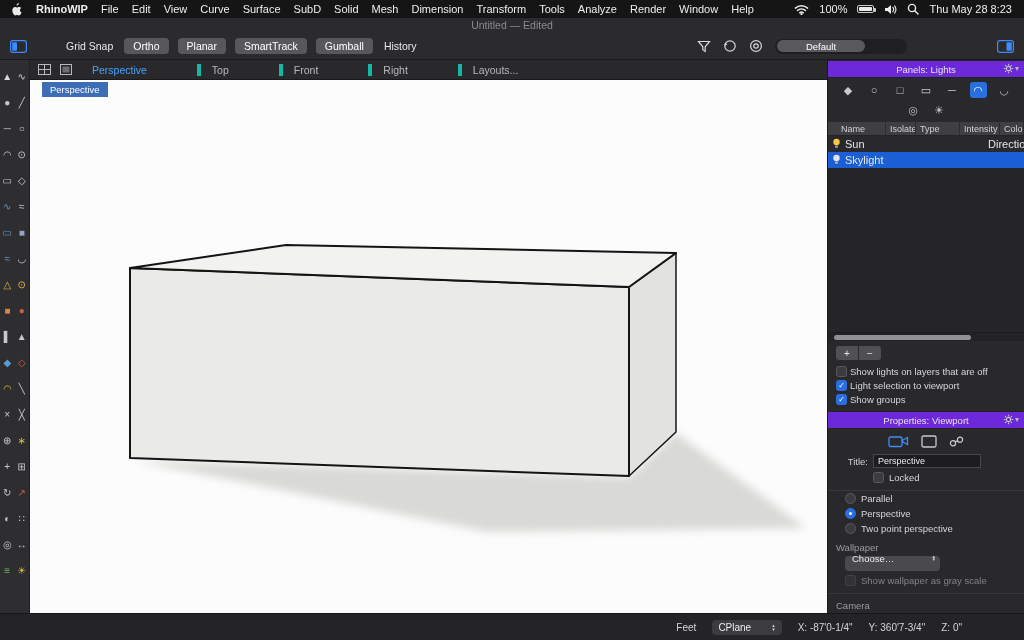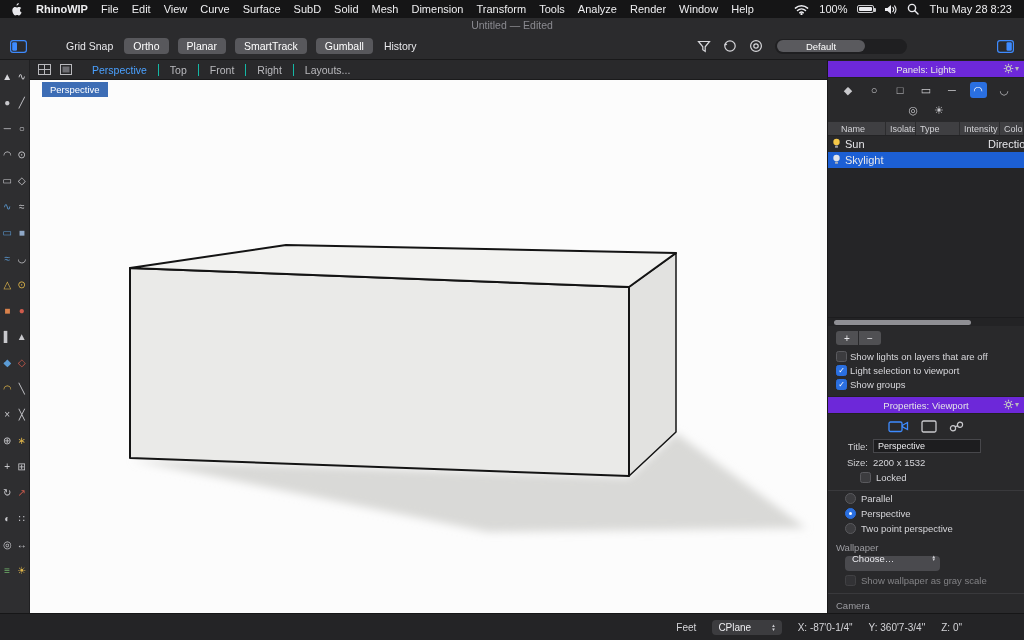--- a/index.html
+++ b/index.html
@@ -37,21 +37,21 @@
   .sidebar { width:30px; background:#2e2e30; border-right:1px solid #202022;
     display:grid; grid-template-columns:1fr 1fr; grid-auto-rows:26px; padding-top:3px; overflow:hidden; }
   .tool { display:flex; align-items:center; justify-content:center; font-size:10px; color:#c6c6ca; cursor:default; }
 
   
   .center { flex:1; display:flex; flex-direction:column; min-width:0; }
   .tabsrow { height:20px; background:#29292b; border-bottom:1px solid #1a1a1b; display:flex;
     align-items:center; padding:0 8px; font-size:10.5px; color:#b9b9bd; gap:0; }
   .tabsrow .ticon { margin-right:9px; display:flex; align-items:center; }
   .vtab { padding:0 11px; cursor:default; white-space:nowrap; }
-  .vtab + .vtab { border-left:1px solid #14b8a6; }
+  .vtab + .vtab { border-left:4px solid #14b8a6;margin-left:39px; }
   .vtab.on { color:#4aa0ff; }
   .viewport { flex:1; background:#fcfcfc; position:relative; overflow:hidden; }
   .vp-chip { position:absolute; top:2px; left:12px; background:#3d6db5; color:#fff;
     font-size:9.5px; padding:2px 8px; z-index:2; }
   .vp-svg { position:absolute; inset:0; width:100%; height:100%; }
 
   
   .rpanel { width:197px; background:#29292b; border-left:1px solid #19191a; display:flex;
     flex-direction:column; font-size:9.5px; color:#d6d6da; overflow:hidden; }
   .phead { height:18px; background:#6d28d9; border-top:1px solid #222; border-bottom:1px solid #222;
@@ -388,25 +388,21 @@
             <circle cx="11" cy="3.8" r="2.6" fill="none" stroke="#c9c9cd" stroke-width="1.2"></circle>
             <path d="M6 5.9l3-1.4" stroke="#c9c9cd" stroke-width="1.2"></path>
           </svg>
       </span>
     </div>
 
     <div class="prow">
       <span class="lbl">Title:</span>
       <input class="field" value="Perspective" style="">
     </div>
-    <div class="prow">
-      <span class="lbl">Size:</span>
-      <span>2200 x 1532</span>
-    </div>
-    <div class="prow" style="padding-left:32px">
+    <div class="prow" style="padding-left:45px">
       <span class="cb"></span>
       <span>Locked</span>
     </div>
 
     <div class="divider"></div>
     <div class="prow indent">
       <span class="radio"></span>
       <span>Parallel</span>
     </div>
     <div class="prow indent">

